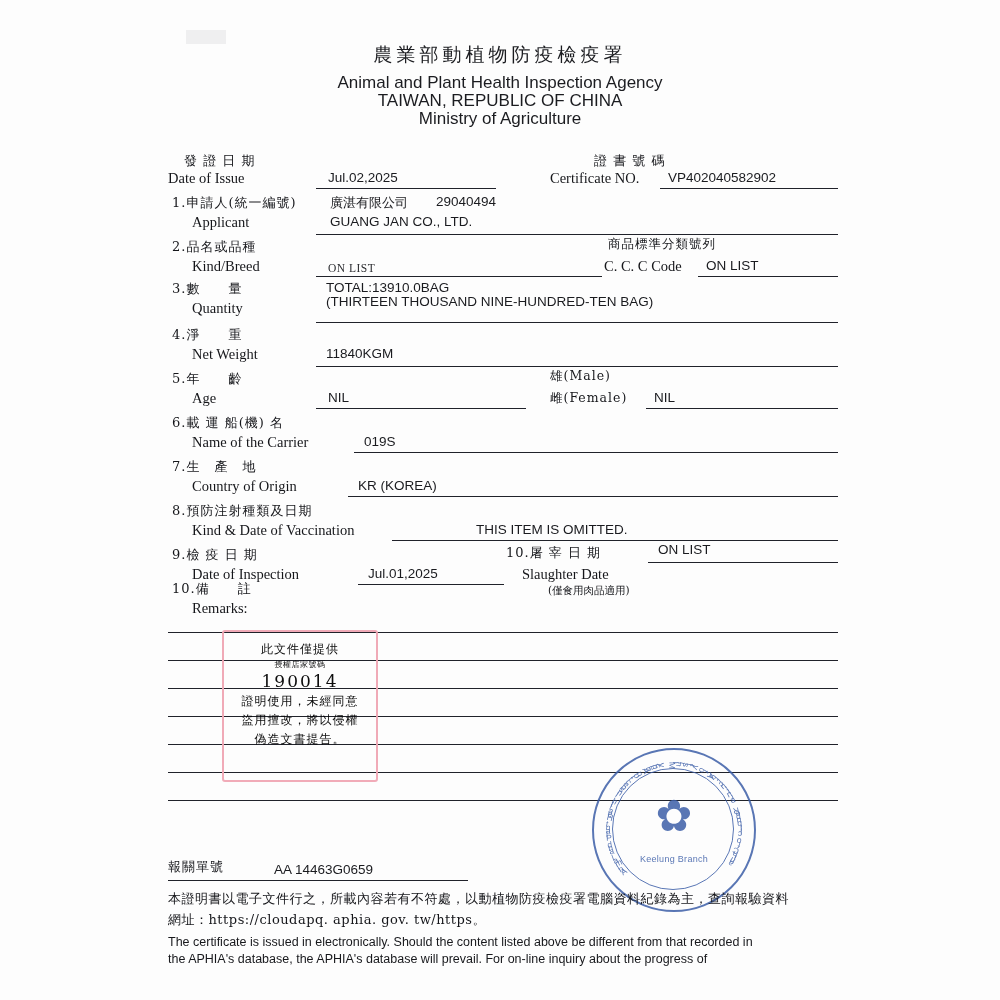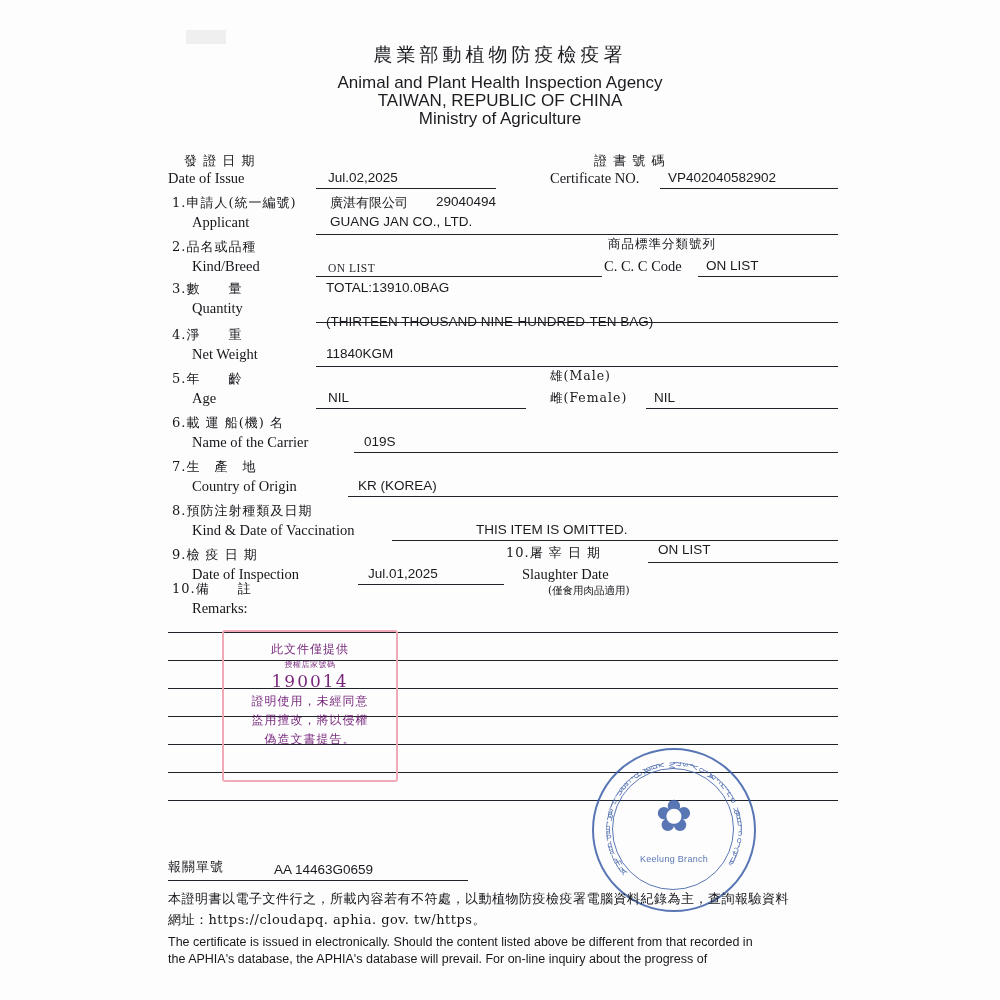--- a/index.html
+++ b/index.html
@@ -88,25 +88,25 @@
     position: absolute;
     border-bottom: 1px solid #20222a;
     height: 0;
   }
 
   
   .stamp {
     position: absolute;
     left: 222px;
     top: 630px;
-    width: 176px;
+    width: 156px;
     height: 152px;
     border: 2px solid #f0a6b4;
     border-radius: 3px;
-    color: #701a75;
+    color: #000000;
     font-family: "DejaVu Serif", serif;
     font-size: 12.5px;
     line-height: 20px;
     text-align: center;
     padding-top: 8px;
     box-sizing: border-box;
     letter-spacing: 1px;
     opacity: .95;
   }
   .stamp .tiny {
@@ -245,21 +245,21 @@
     <div class="lbl-cn abs" style="left:440px; top:90px; font-size:12.5px;">商品標準分類號列</div>
     <div class="lbl-en abs" style="left:436px; top:112px;">C. C. C Code</div>
     <div class="val abs" style="left:538px; top:112px;">ON LIST</div>
     <div class="line" style="left:530px; top:130px; width:140px;"></div>
 
     <div class="lbl-cn abs" style="left:4px; top:134px;">
       <span>3.</span><span>數　　量</span>
     </div>
     <div class="lbl-en abs" style="left:24px; top:154px;">Quantity</div>
     <div class="val abs" style="left:158px; top:134px;">TOTAL:13910.0BAG</div>
-    <div class="val abs" style="left:158px; top:168px;">(THIRTEEN THOUSAND NINE-HUNDRED-TEN BAG)</div>
+    <div class="val abs" style="left:158px; top:148px;">(THIRTEEN THOUSAND NINE-HUNDRED-TEN BAG)</div>
     <div class="line" style="left:148px; top:176px; width:522px;"></div>
 
     <div class="lbl-cn abs" style="left:4px; top:180px;">
       <span>4.</span><span>淨　　重</span>
     </div>
     <div class="lbl-en abs" style="left:24px; top:200px;">Net Weight</div>
     <div class="val abs" style="left:158px; top:200px;">11840KGM</div>
     <div class="line" style="left:148px; top:220px; width:522px;"></div>
 
     <div class="lbl-cn abs" style="left:4px; top:224px;">

